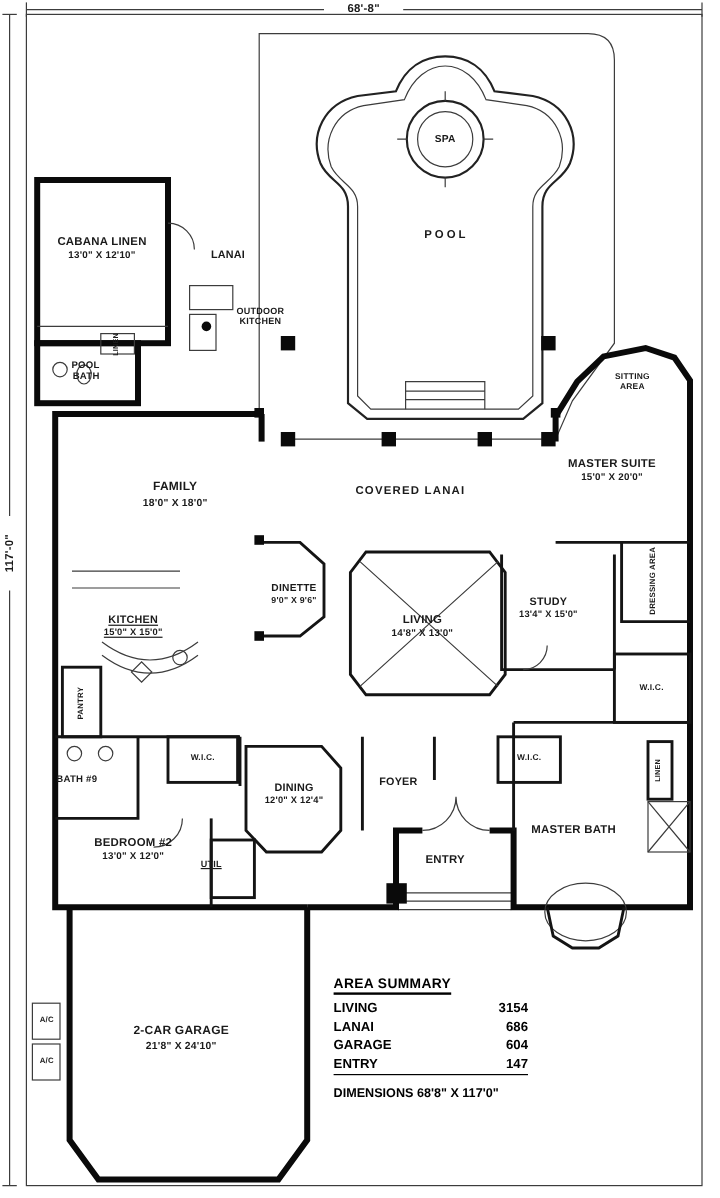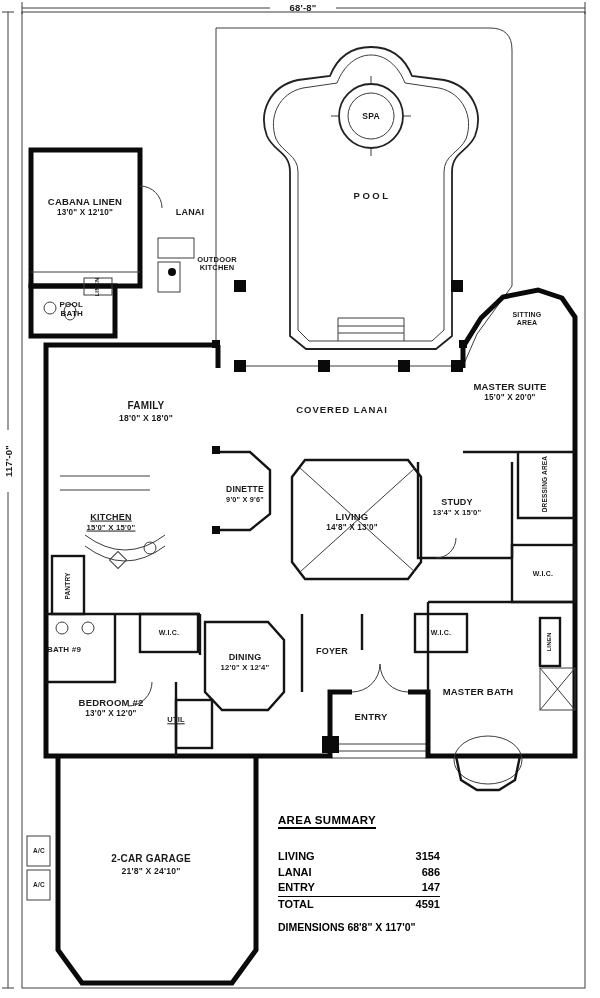--- a/index.html
+++ b/index.html
@@ -13,21 +13,21 @@
   .blk {fill:#0a0a0a; stroke:none;}
   .lbl {position:absolute; transform:translate(-50%,-50%); font-weight:700; color:#1a1a1a;
         text-align:center; white-space:nowrap; line-height:1.25; letter-spacing:0.2px;}
   .lbl span {display:block;}
   .lbl .size {font-size:0.86em;}
   .vert {transform:translate(-50%,-50%) rotate(-90deg);}
   .wrap {white-space:normal; line-height:1.12;}
   .ls2 {letter-spacing:2.5px;}
   .area-summary {position:absolute; width:162px; color:#000; font-weight:700;}
   .as-title {font-size:11.5px; display:inline-block; border-bottom:2px solid #000;
-             padding-bottom:1px; margin-bottom:20px; letter-spacing:0.3px;}
+             padding-bottom:1px; margin-bottom:4px; letter-spacing:0.3px;}
   .as-row {display:flex; justify-content:space-between; font-size:11px; line-height:15.5px;}
   .as-row.rule {border-bottom:1.5px solid #000;}
   .as-dims {font-size:10.5px; margin-top:9px; white-space:nowrap;}
 </style>
 </head>
 <body>
 
 <div class="plan">
 
   <svg width="600" height="998" viewBox="0 0 600 998" xmlns="http://www.w3.org/2000/svg">
@@ -220,24 +220,24 @@
   <div class="area-summary" style="left:278px;top:810px;">
     <div class="as-title">AREA SUMMARY</div>
     <div class="as-row">
       <span>LIVING</span>
       <span>3154</span>
     </div>
     <div class="as-row">
       <span>LANAI</span>
       <span>686</span>
     </div>
+    <div class="as-row">
+      <span>GARAGE</span>
+      <span>604</span>
+    </div>
     <div class="as-row rule">
       <span>ENTRY</span>
       <span>147</span>
     </div>
-    <div class="as-row">
-      <span>TOTAL</span>
-      <span>4591</span>
-    </div>
     <div class="as-dims">DIMENSIONS 68'8" X 117'0"</div>
   </div>
 
 </div>
 
 </body></html>

